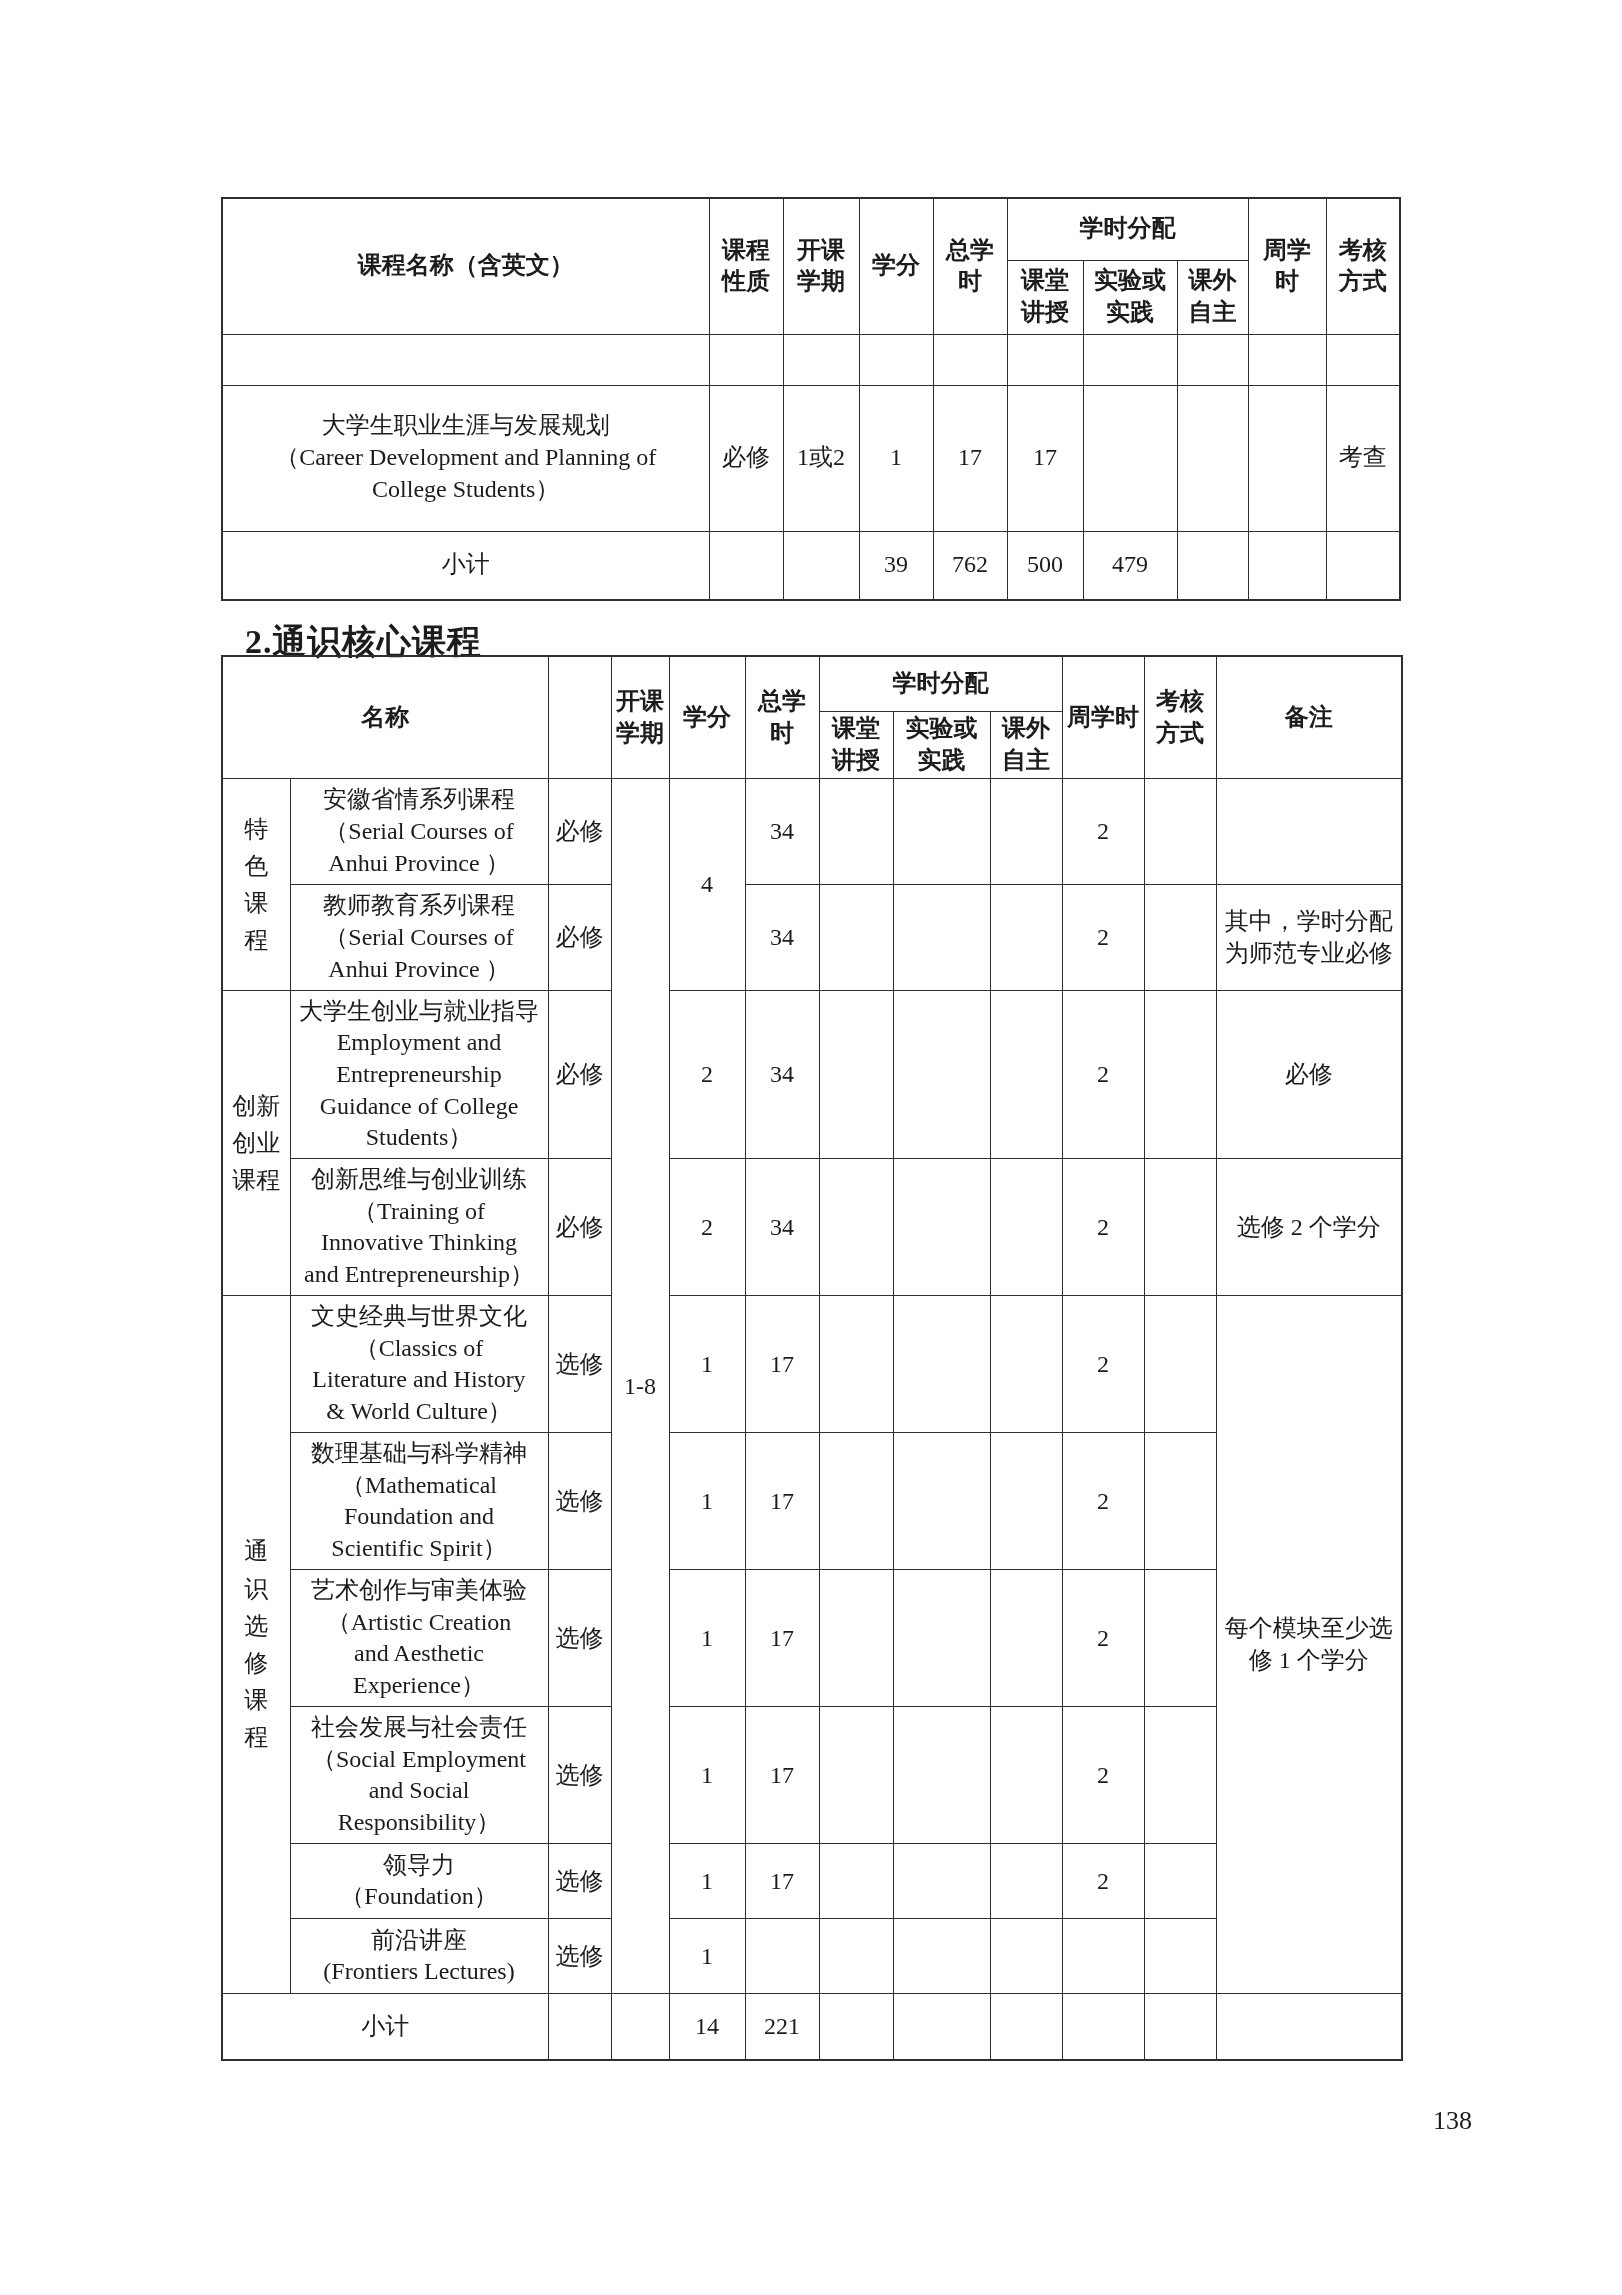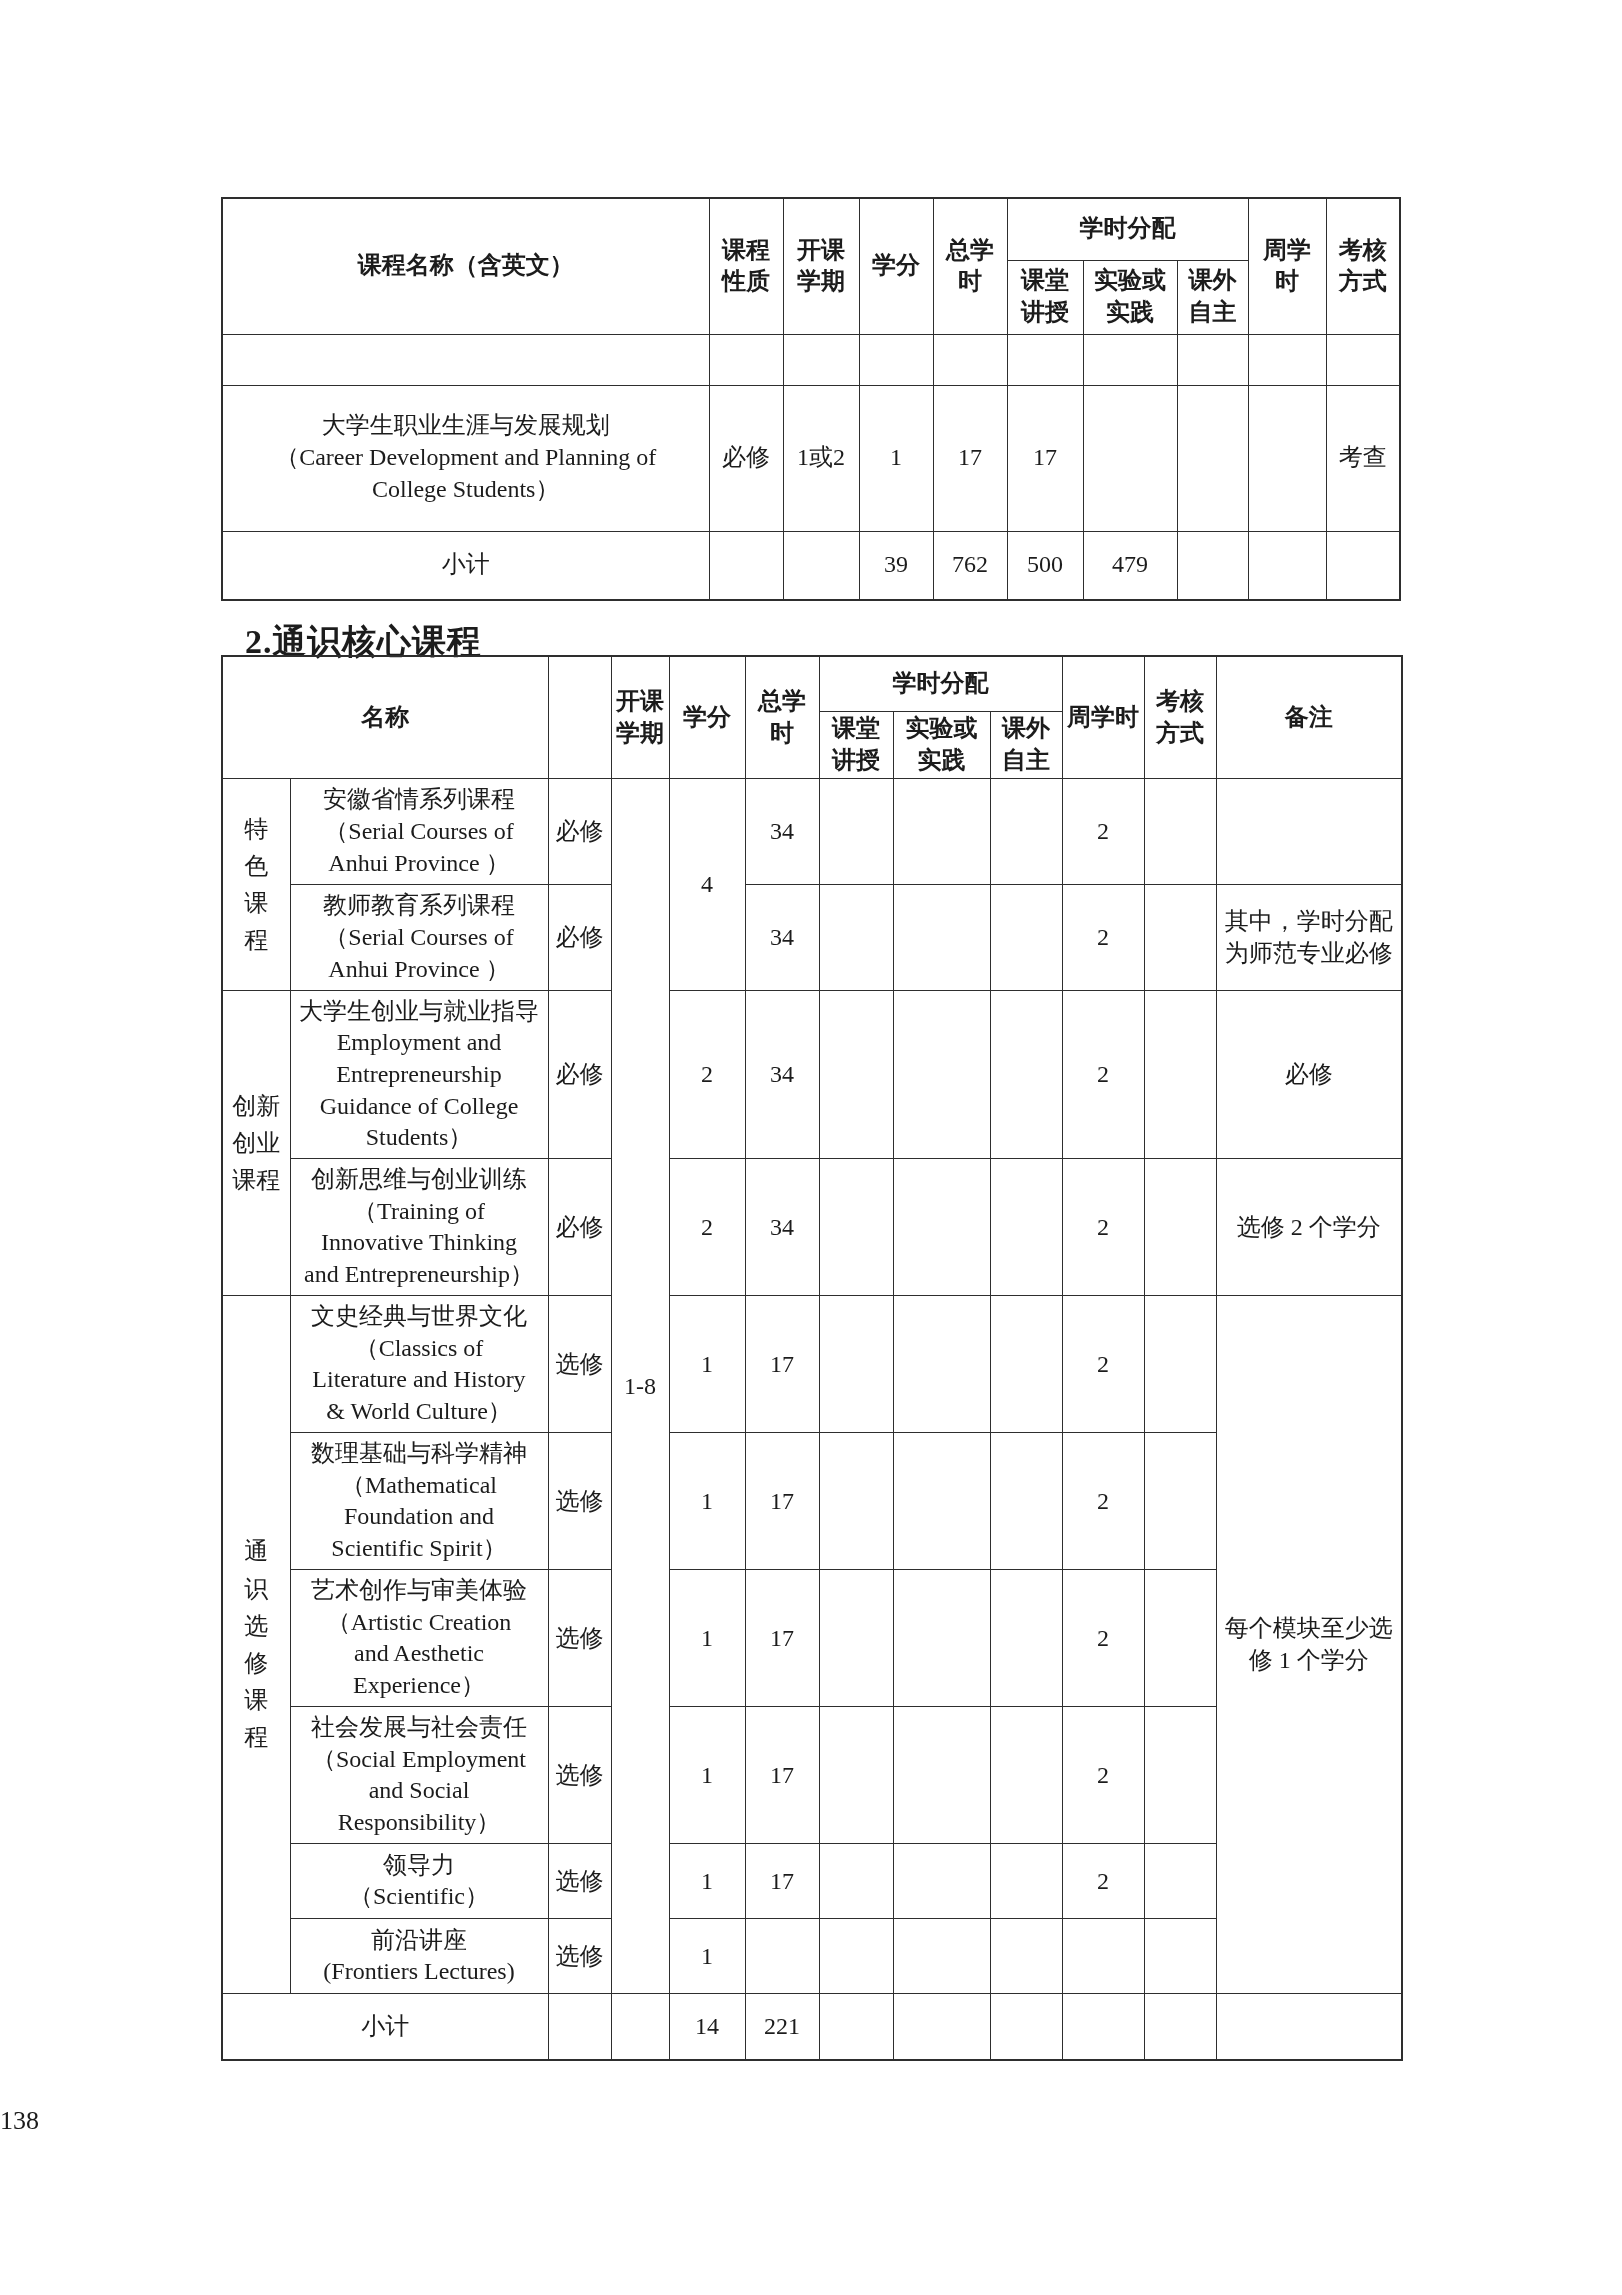--- a/index.html
+++ b/index.html
@@ -24,21 +24,21 @@
   .bold{font-weight:normal;}
   .cat{line-height:1.55;}
   #table1{position:absolute;left:221px;top:197px;width:1180px;}
   #section-heading{
     position:absolute;left:245px;top:595px;
     font-size:34px;font-weight:bold;letter-spacing:0.9px;margin-top:24px;
   }
   #table2{position:absolute;left:221px;top:655px;width:1180px;}
   #page-number{
     position:absolute;left:0;top:2106px;width:1472px;
-    text-align:left;font-size:26px;
+    text-align:right;font-size:26px;
   }
 </style>
 </head>
 <body>
 
 <table id="table1" class="t">
   <colgroup>
     <col style="width:487px">
       <col style="width:74px">
       <col style="width:76px">
@@ -284,21 +284,21 @@
     <td>1</td>
     <td>17</td>
     <td></td>
     <td></td>
     <td></td>
     <td>2</td>
     <td></td>
   </tr>
   <tr style="height:75px">
     <td>领导力
-（Scientific）</td>
+（Foundation）</td>
     <td>选修</td>
     <td>1</td>
     <td>17</td>
     <td></td>
     <td></td>
     <td></td>
     <td>2</td>
     <td></td>
   </tr>
   <tr style="height:75px">

